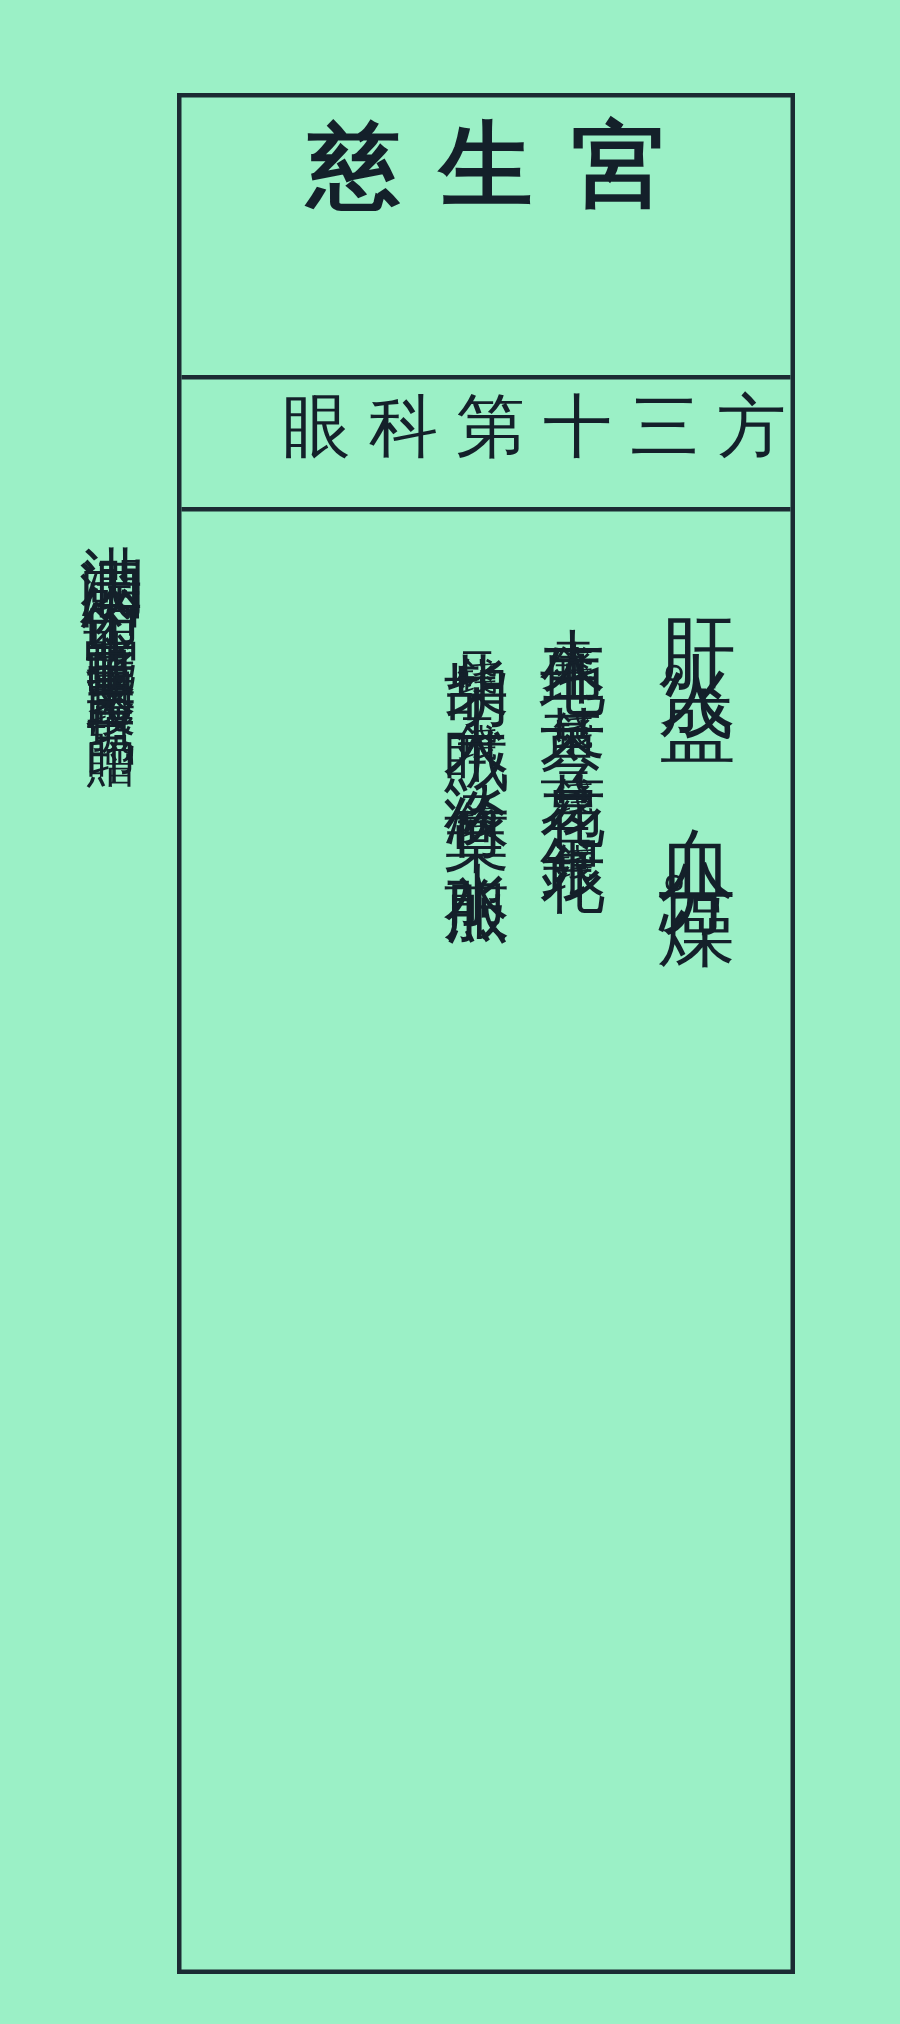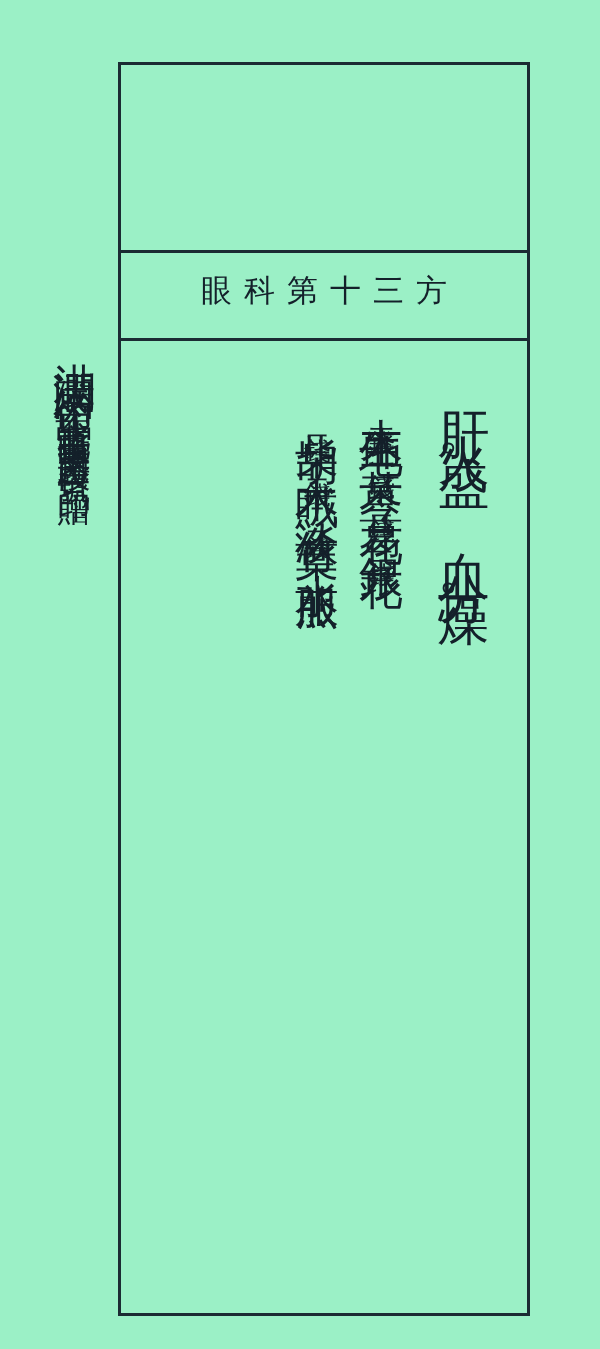--- a/index.html
+++ b/index.html
@@ -67,28 +67,29 @@
     position: absolute;
     left: 0;
     top: 188px;
     width: 100%;
     height: 88px;
     border-bottom: 3px solid #1b2b33;
     box-sizing: border-box;
   }
   .formula-head .txt {
     position: absolute;
-    top: 22px;
+    top: 8px;
     left: 0;
     width: 100%;
     text-align: center;
-    font-size: 31px;
+    font-size: 46px;
     letter-spacing: 12px;
     text-indent: 12px;
     line-height: 1;
+    padding-left: 32px;
   }
   
   .body-cols {
     position: absolute;
     left: 0;
     top: 276px;
     width: 100%;
     height: 972px;
     display: flex;
     flex-direction: row-reverse;
@@ -152,20 +153,21 @@
   }
 </style>
 </head>
 <body>
 
 <div class="slip">
 
   <div class="frame">
 
     <div class="temple-head">
+      <div class="temple-name">慈生宮</div>
     </div>
 
     <div class="formula-head">
       <div class="txt">眼科第十三方</div>
     </div>
 
     <div class="body-cols">
 
       <div class="vcol col-diagnosis">肝火盛。血分燥。</div>
 

